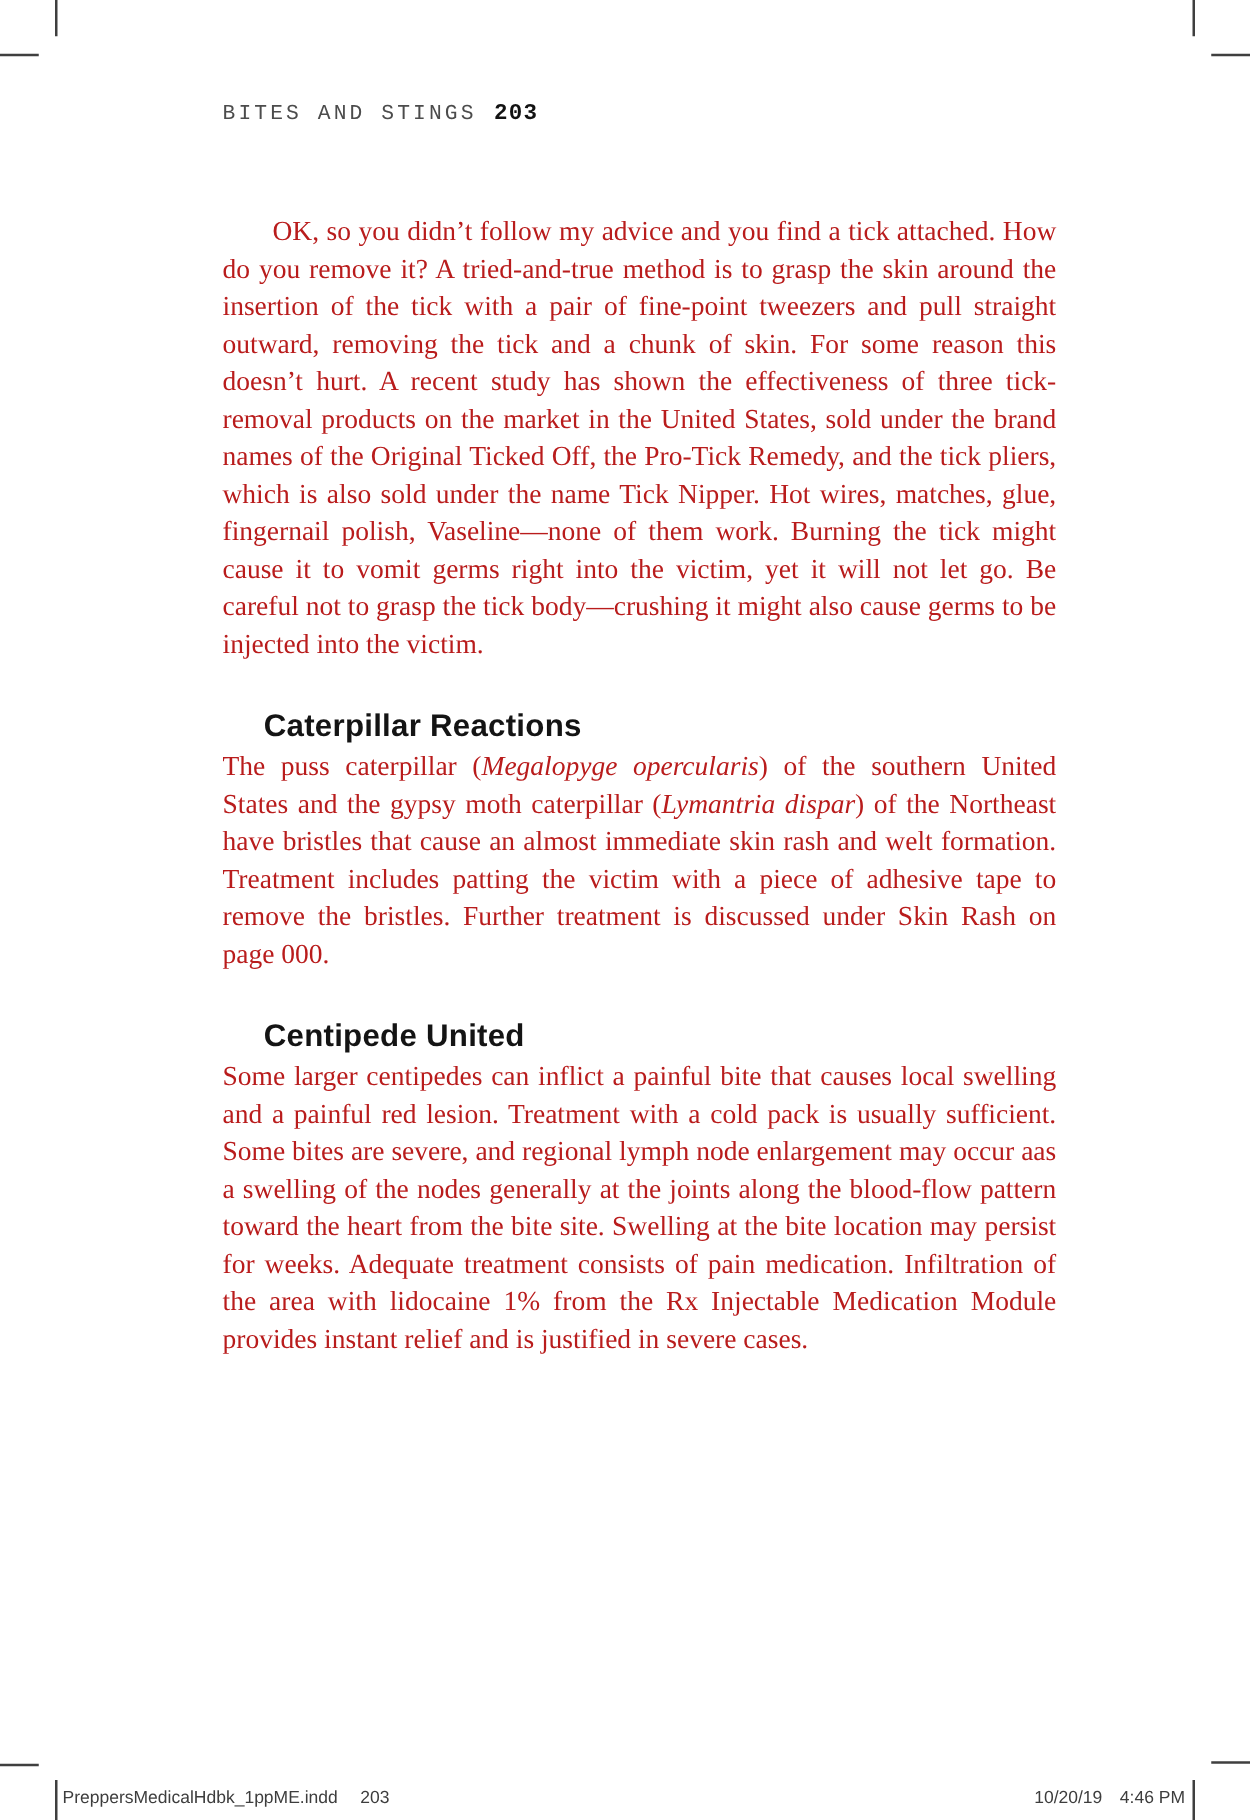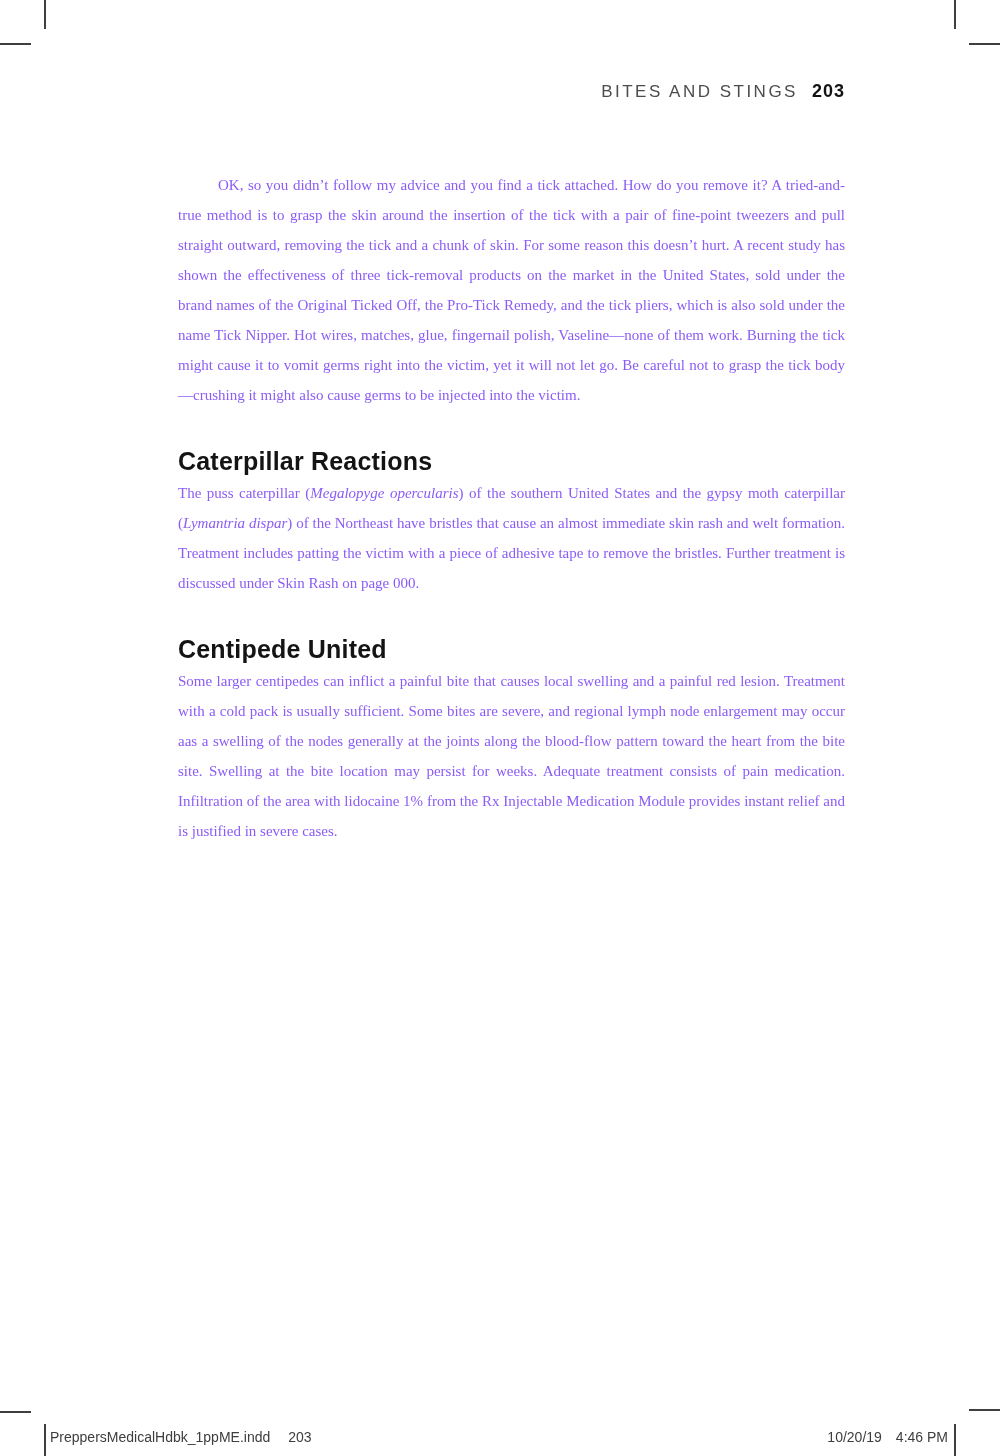--- a/index.html
+++ b/index.html
@@ -25,22 +25,22 @@
   .crop.bl-v { left: 44px; top: 1424px; height: 32px; }
   .crop.br-h { right: 0; top: 1409px; }
   .crop.br-v { left: 954px; top: 1424px; height: 32px; }
 
   
   .running-head {
     position: absolute;
     top: 81px;
     left: 178px;
     width: 667px;
-    text-align: right;
-    font-family: Liberation Sans, sans-serif;
+    text-align: left;
+    font-family: Liberation Mono, monospace;
     white-space: nowrap;
   }
   .running-head .section-title {
     font-size: 17px;
     letter-spacing: 2.5px;
     color: #4c4c4c;
     font-weight: 400;
   }
   .running-head .folio {
     font-size: 18px;
@@ -51,38 +51,38 @@
   }
 
   
   .text-column {
     position: absolute;
     left: 178px;
     top: 170px;
     width: 667px;
   }
   p.body-text {
-    font-size: 15px;
+    font-size: 22px;
     line-height: 30px;
     text-align: justify;
-    color: #8b5cf6;
+    color: #b91c1c;
   }
   p.body-text.indent-first { text-indent: 40px; }
   .italic { font-style: italic; }
 
   h2.section-heading {
     font-family: "Liberation Sans", sans-serif;
     font-weight: 700;
     font-size: 25px;
     line-height: 28px;
     color: #141414;
     letter-spacing: 0.2px;
   }
   .section { margin-top: 37px; }
-  .section h2 { margin-bottom: 3px; }
+  .section h2 { margin-bottom: 3px; margin-left: 33px; }
 
   
   .slug-line {
     position: absolute;
     top: 1429px;
     left: 0;
     width: 1000px;
     font-family: "Liberation Sans", sans-serif;
     font-size: 14px;
     color: #3d3d3d;

